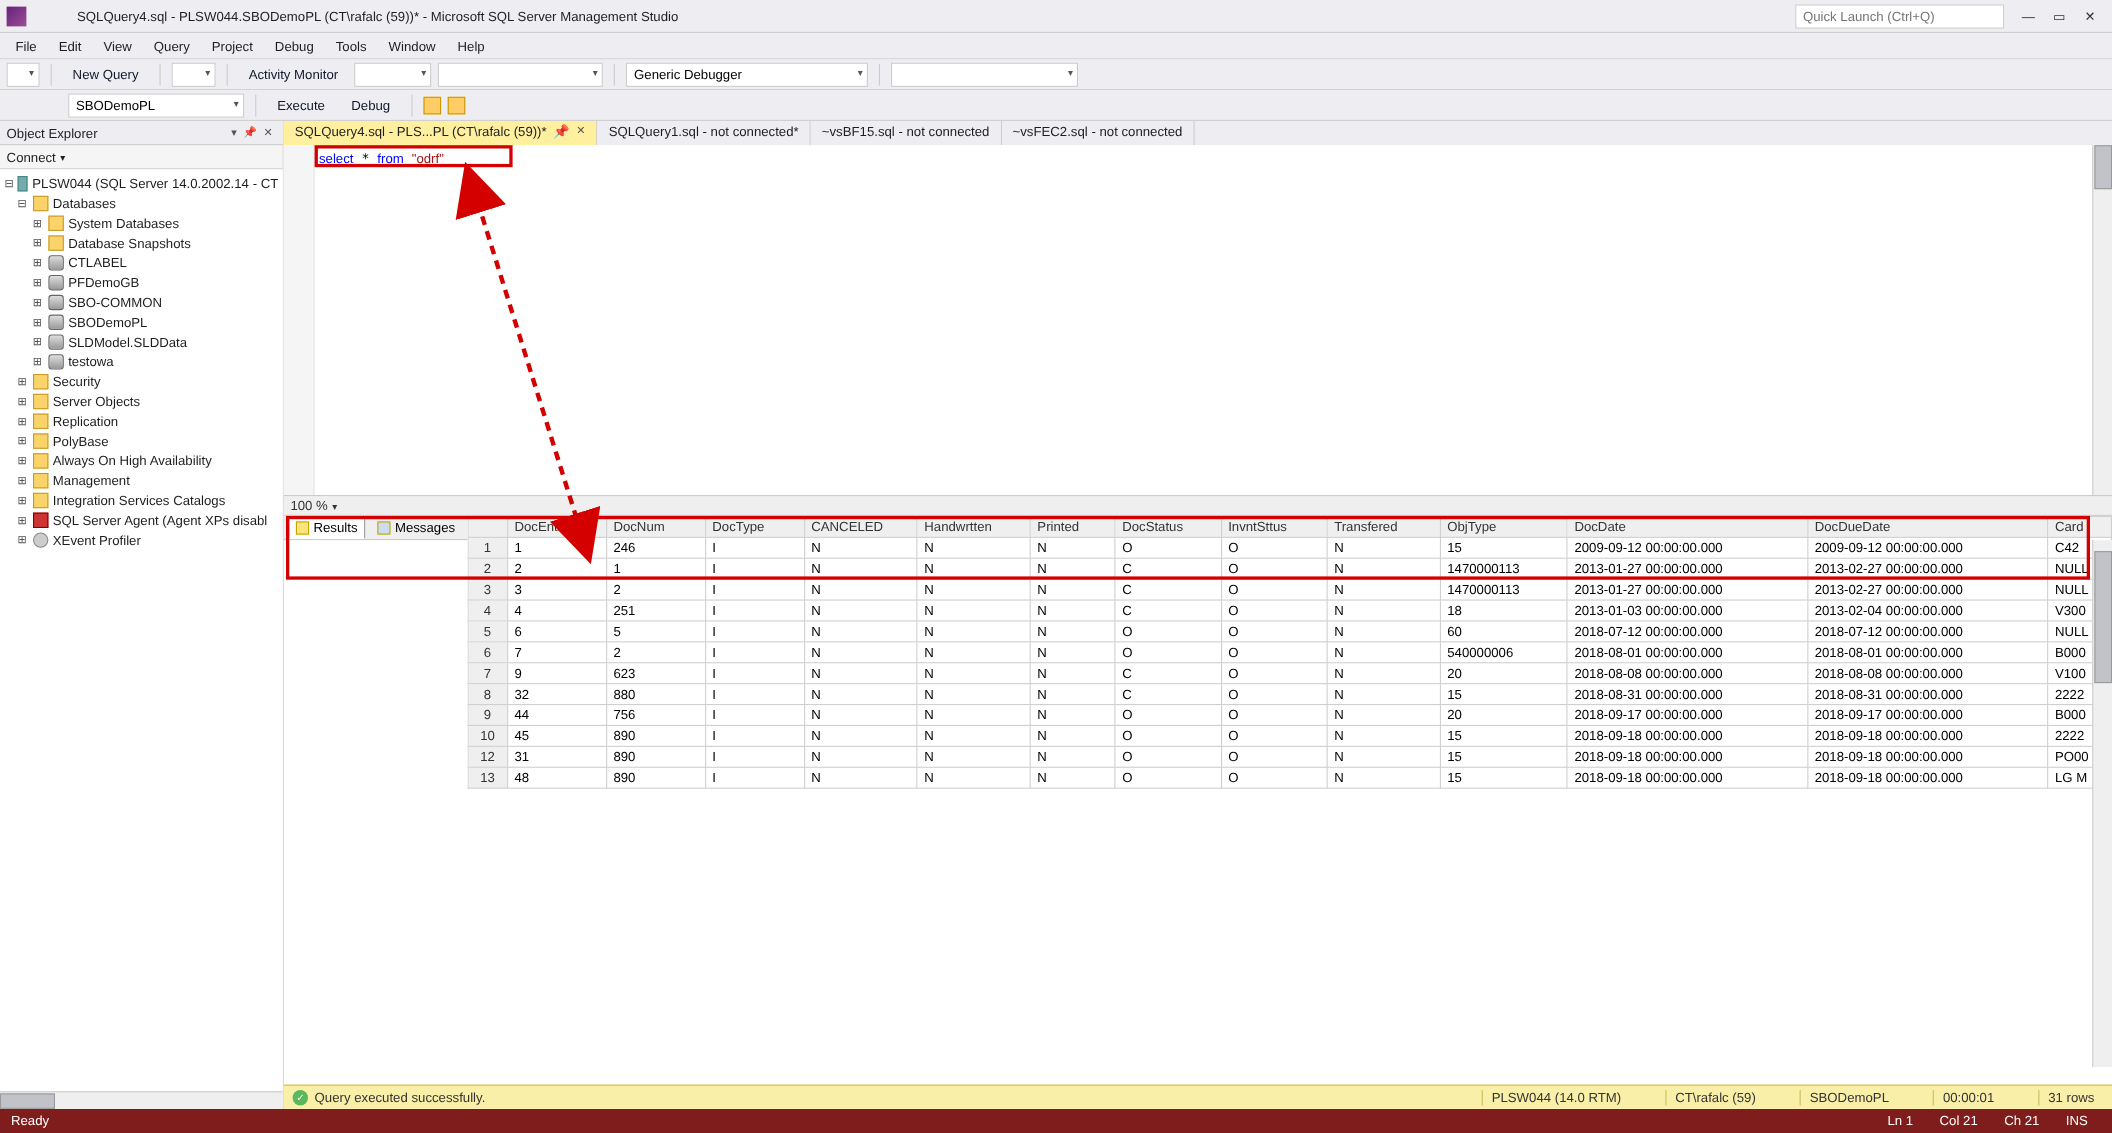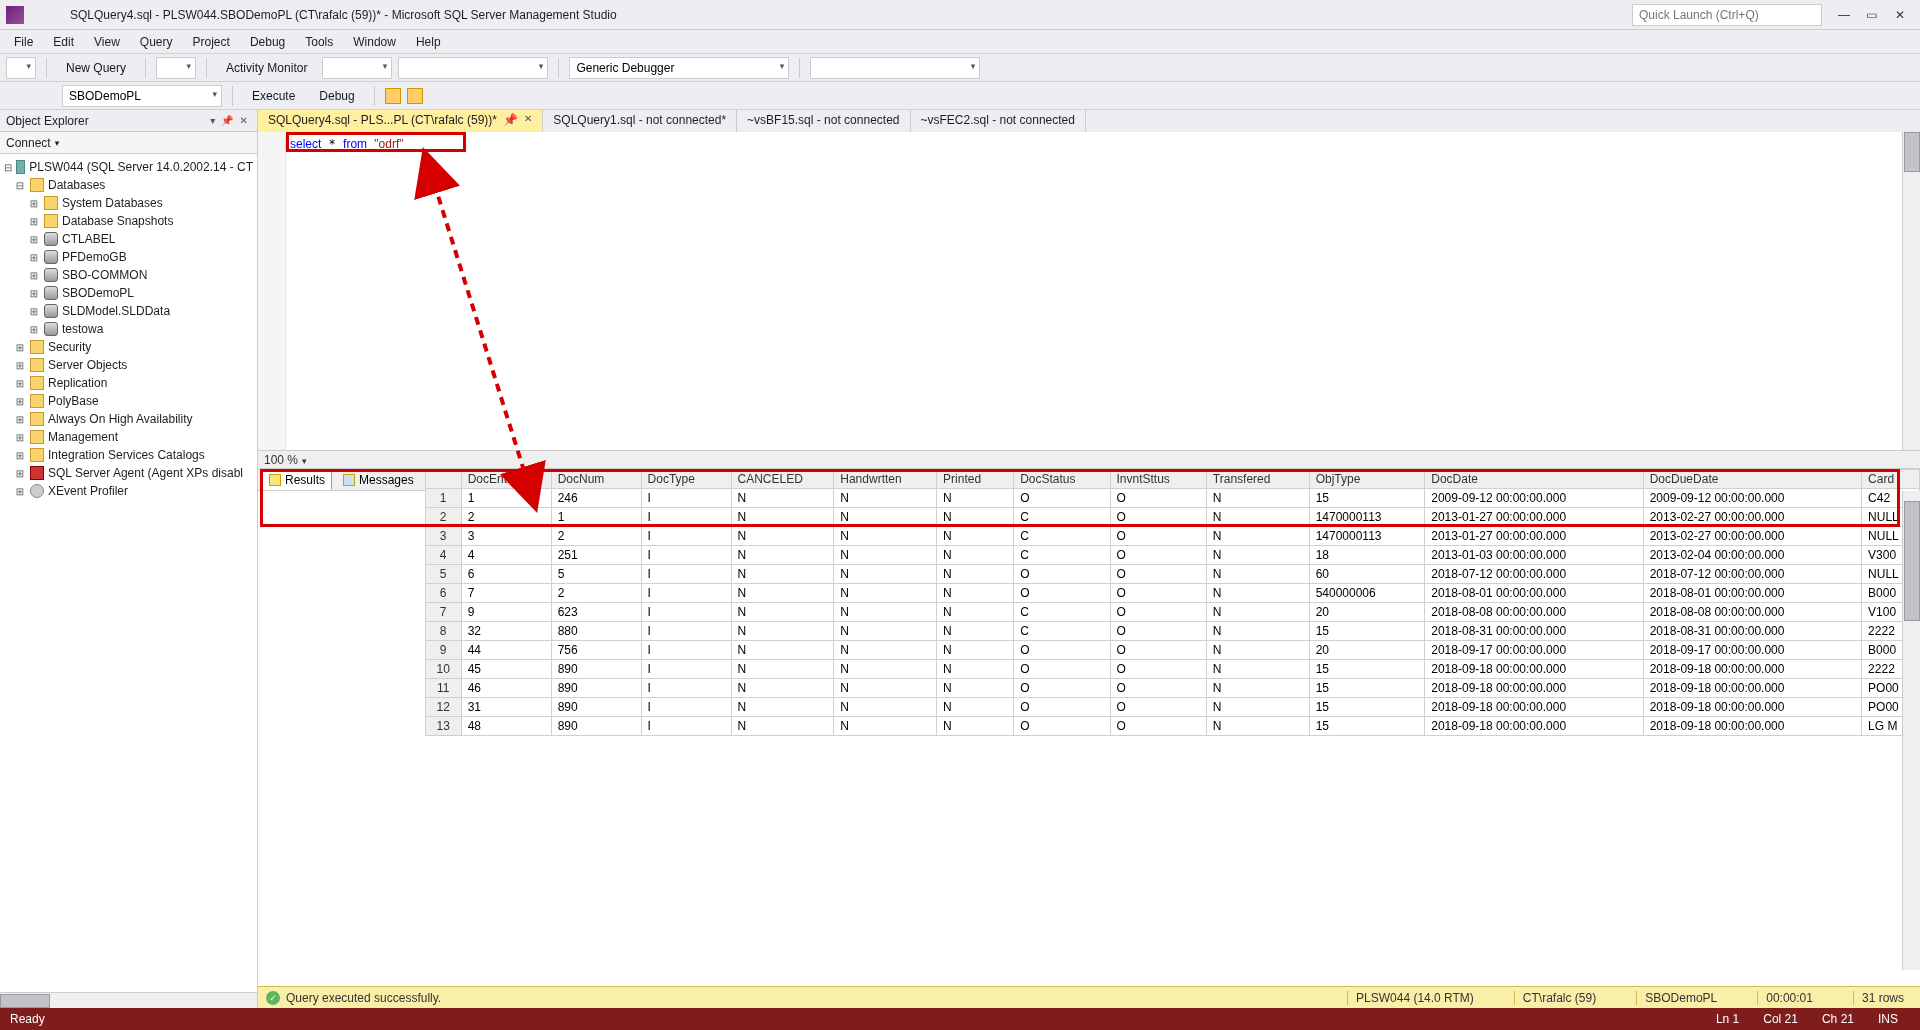--- a/index.html
+++ b/index.html
@@ -507,36 +507,20 @@
                 <td>N</td>
                 <td>O</td>
                 <td>O</td>
                 <td>N</td>
                 <td>15</td>
                 <td>2018-09-18 00:00:00.000</td>
                 <td>2018-09-18 00:00:00.000</td>
                 <td>2222</td>
               </tr>
               <tr>
-                <td class="rownum">11</td>
-                <td>46</td>
-                <td>890</td>
-                <td>I</td>
-                <td>N</td>
-                <td>N</td>
-                <td>N</td>
-                <td>O</td>
-                <td>O</td>
-                <td>N</td>
-                <td>15</td>
-                <td>2018-09-18 00:00:00.000</td>
-                <td>2018-09-18 00:00:00.000</td>
-                <td>PO00</td>
-              </tr>
-              <tr>
                 <td class="rownum">12</td>
                 <td>31</td>
                 <td>890</td>
                 <td>I</td>
                 <td>N</td>
                 <td>N</td>
                 <td>N</td>
                 <td>O</td>
                 <td>O</td>
                 <td>N</td>

